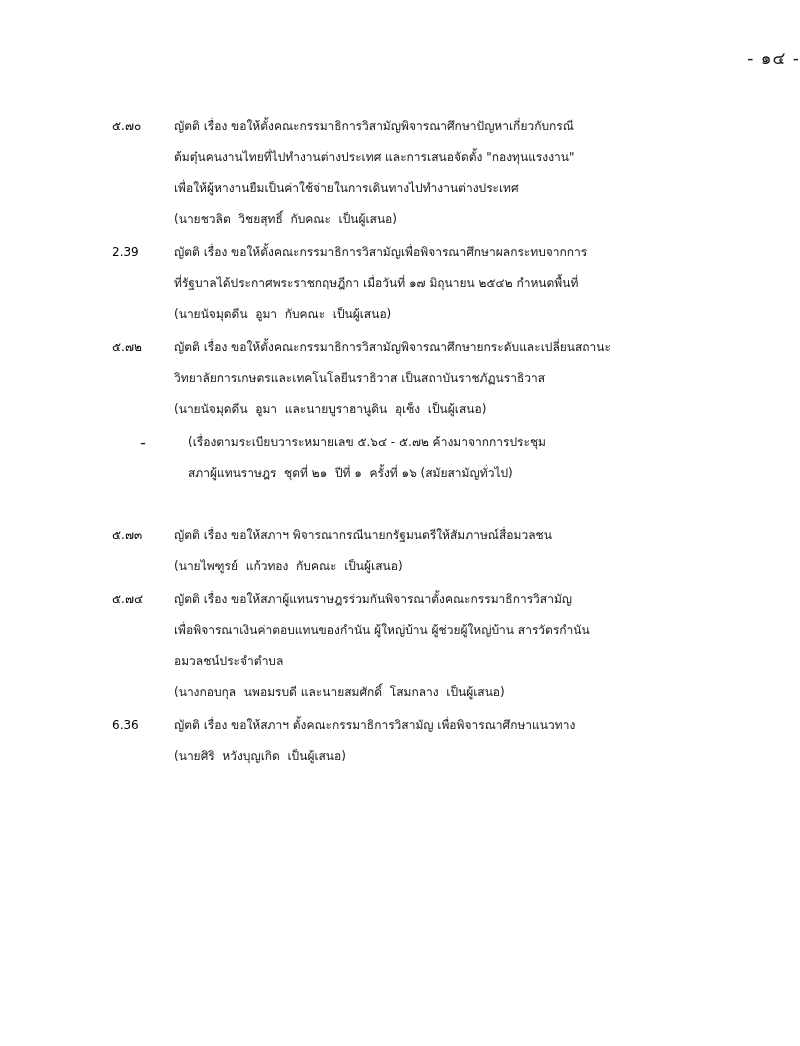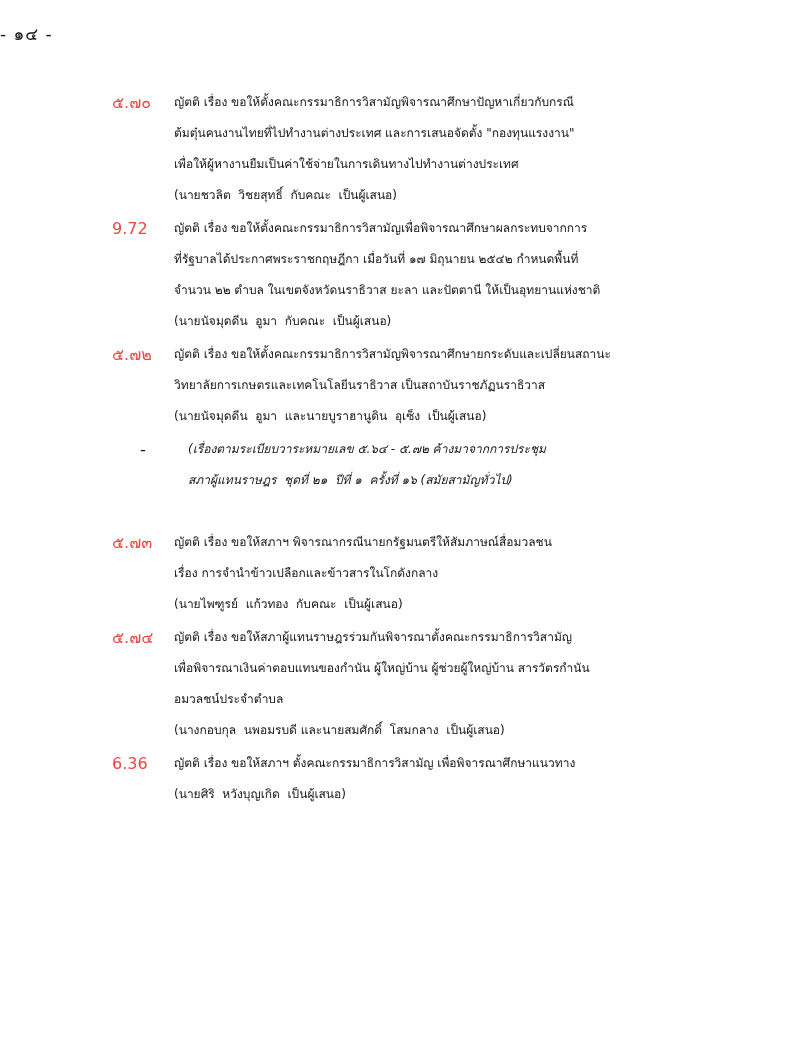--- a/index.html
+++ b/index.html
@@ -16,43 +16,43 @@
     overflow: hidden;
   }
   .page {
     width: 800px;
     height: 1046px;
     position: relative;
     box-sizing: border-box;
     padding: 0;
   }
   .page-number {
-    text-align: left;
+    text-align: right;
     font-size: 17px;
-    margin-top: 20px;
+    margin-top: 44px;
     letter-spacing: 1px;
     color: #151515;
   }
   .body-block {
     margin-top: 40px;
     padding-left: 112px;
     padding-right: 70px;
   }
   .item {
     display: flex;
     align-items: flex-start;
     margin-bottom: 2px;
   }
   .item-number {
     width: 62px;
     flex: 0 0 62px;
-    font-size: 16px;
+    font-size: 12px;
     line-height: 31px;
     white-space: nowrap;
-    color: #ef4444;
+    color: #000000;
   }
   .item-body {
     flex: 1 1 auto;
   }
   .line {
     font-size: 12px;
     line-height: 31px;
     color: #151515;
     white-space: pre-wrap;
   }
@@ -66,21 +66,20 @@
   .sub-note-mark {
     width: 62px;
     flex: 0 0 62px;
     font-size: 16.5px;
     line-height: 31px;
     text-align: center;
     color: #151515;
   }
   .sub-note-body {
     flex: 1 1 auto;
-    font-style: italic;
   }
   .indent1 {
     padding-left: 14px;
   }
 </style>
 </head>
 <body>
 
 <div class="page">
 
@@ -92,25 +91,24 @@
       <div class="item-number">๕.๗๐</div>
       <div class="item-body">
         <div class="line">ญัตติ เรื่อง ขอให้ตั้งคณะกรรมาธิการวิสามัญพิจารณาศึกษาปัญหาเกี่ยวกับกรณี</div>
         <div class="line">ต้มตุ๋นคนงานไทยที่ไปทำงานต่างประเทศ และการเสนอจัดตั้ง "กองทุนแรงงาน"</div>
         <div class="line">เพื่อให้ผู้หางานยืมเป็นค่าใช้จ่ายในการเดินทางไปทำงานต่างประเทศ</div>
         <div class="line">(นายชวลิต  วิชยสุทธิ์  กับคณะ  เป็นผู้เสนอ)</div>
       </div>
     </div>
 
     <div class="item">
-      <div class="item-number">9.72</div>
+      <div class="item-number">2.39</div>
       <div class="item-body">
         <div class="line">ญัตติ เรื่อง ขอให้ตั้งคณะกรรมาธิการวิสามัญเพื่อพิจารณาศึกษาผลกระทบจากการ</div>
         <div class="line">ที่รัฐบาลได้ประกาศพระราชกฤษฎีกา เมื่อวันที่ ๑๗ มิถุนายน ๒๕๔๒ กำหนดพื้นที่</div>
-        <div class="line">จำนวน ๒๒ ตำบล ในเขตจังหวัดนราธิวาส ยะลา และปัตตานี ให้เป็นอุทยานแห่งชาติ</div>
         <div class="line">(นายนัจมุดดีน  อูมา  กับคณะ  เป็นผู้เสนอ)</div>
       </div>
     </div>
 
     <div class="item">
       <div class="item-number">๕.๗๒</div>
       <div class="item-body">
         <div class="line">ญัตติ เรื่อง ขอให้ตั้งคณะกรรมาธิการวิสามัญพิจารณาศึกษายกระดับและเปลี่ยนสถานะ</div>
         <div class="line">วิทยาลัยการเกษตรและเทคโนโลยีนราธิวาส เป็นสถาบันราชภัฏนราธิวาส</div>
         <div class="line">(นายนัจมุดดีน  อูมา  และนายบูราฮานูดิน  อุเซ็ง  เป็นผู้เสนอ)</div>
@@ -124,21 +122,20 @@
         <div class="line indent1">สภาผู้แทนราษฎร  ชุดที่ ๒๑  ปีที่ ๑  ครั้งที่ ๑๖ (สมัยสามัญทั่วไป)</div>
       </div>
     </div>
 
     <div class="gap"></div>
 
     <div class="item">
       <div class="item-number">๕.๗๓</div>
       <div class="item-body">
         <div class="line">ญัตติ เรื่อง ขอให้สภาฯ พิจารณากรณีนายกรัฐมนตรีให้สัมภาษณ์สื่อมวลชน</div>
-        <div class="line">เรื่อง การจำนำข้าวเปลือกและข้าวสารในโกดังกลาง</div>
         <div class="line">(นายไพฑูรย์  แก้วทอง  กับคณะ  เป็นผู้เสนอ)</div>
       </div>
     </div>
 
     <div class="item">
       <div class="item-number">๕.๗๔</div>
       <div class="item-body">
         <div class="line">ญัตติ เรื่อง ขอให้สภาผู้แทนราษฎรร่วมกันพิจารณาตั้งคณะกรรมาธิการวิสามัญ</div>
         <div class="line">เพื่อพิจารณาเงินค่าตอบแทนของกำนัน ผู้ใหญ่บ้าน ผู้ช่วยผู้ใหญ่บ้าน สารวัตรกำนัน</div>
         <div class="line">อมวลชน์ประจำตำบล</div>

